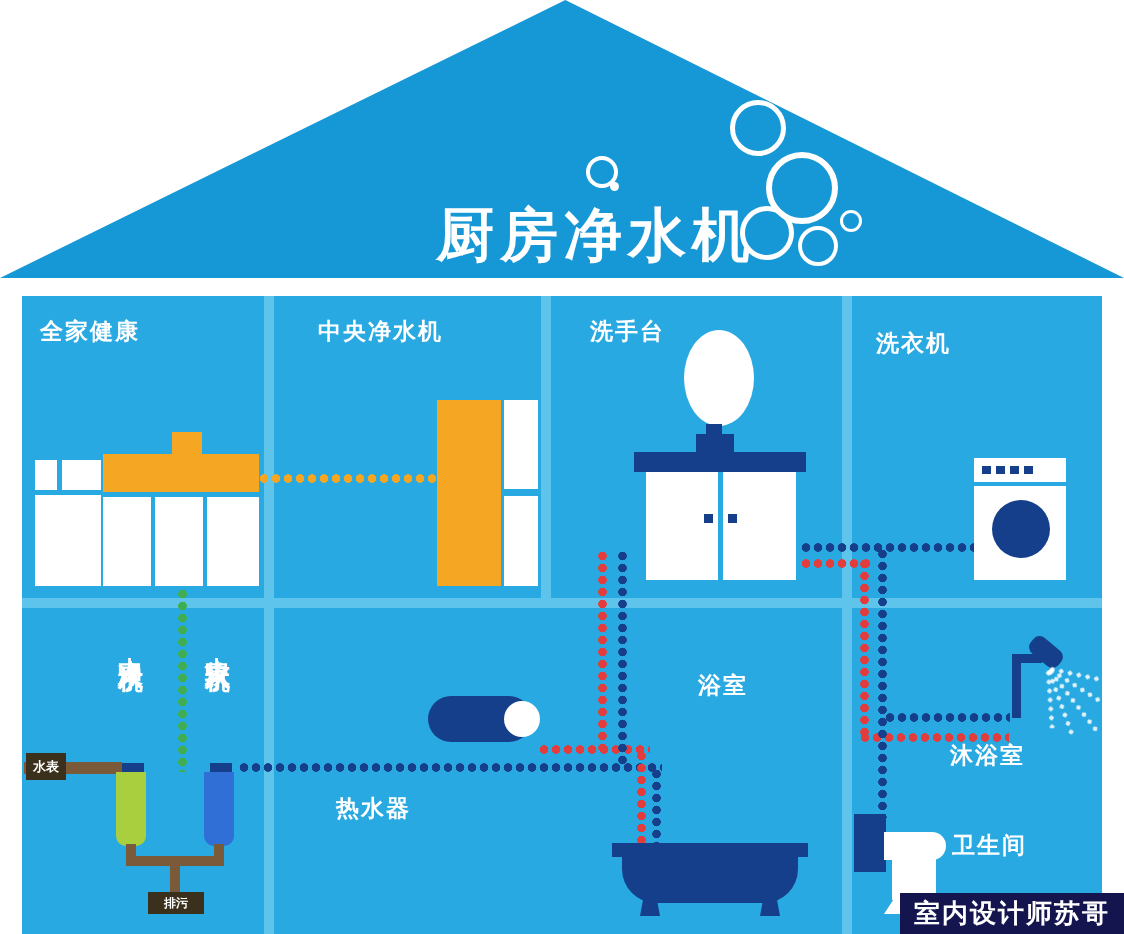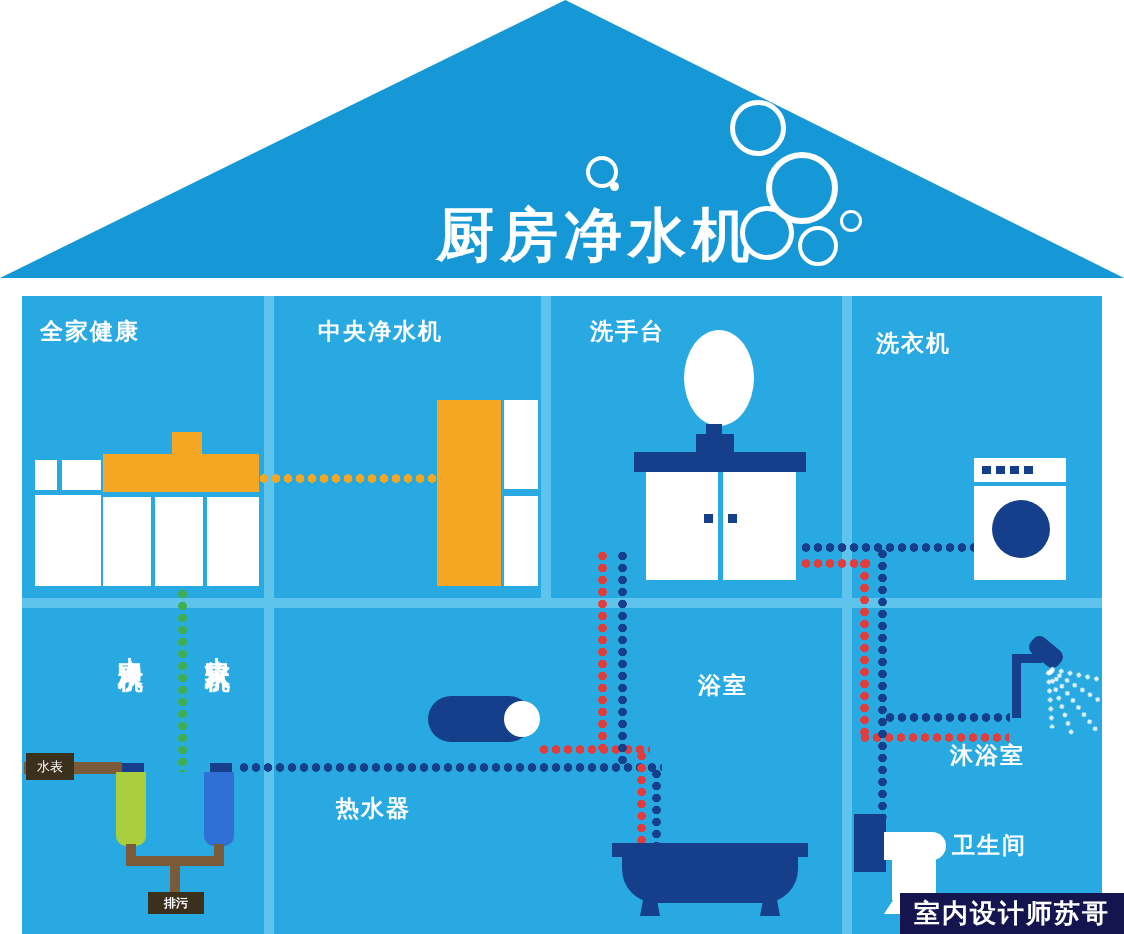--- a/index.html
+++ b/index.html
@@ -96,21 +96,21 @@
   .wm-body{left:974px;top:458px;width:92px;height:122px;}
   .wm-ctrl{top:466px;width:9px;height:8px;}
   .wm-c1{left:982px;} .wm-c2{left:996px;} .wm-c3{left:1010px;} .wm-c4{left:1024px;}
   .wm-line{left:974px;top:482px;width:92px;height:4px;background:#29a9e1;}
   .wm-door{left:992px;top:500px;width:58px;height:58px;border-radius:50%;}
 
   
   .brown{background:#7a5a38;}
   .inlet-pipe{left:24px;top:762px;width:98px;height:12px;}
   .tag{background:#3a301c;color:#fff;text-align:center;z-index:7;}
-  .meter-tag{left:26px;top:753px;width:48px;height:27px;font-size:13px;line-height:27px;font-weight:normal;}
+  .meter-tag{left:26px;top:753px;width:40px;height:27px;font-size:13px;line-height:27px;font-weight:bold;}
   .gu-cap{left:122px;top:763px;width:22px;height:11px;}
   .green-unit{left:116px;top:772px;width:30px;height:74px;background:#a9cf3e;border-radius:0 0 10px 10px;}
   .bu-cap{left:210px;top:763px;width:22px;height:11px;}
   .blue-unit{left:204px;top:772px;width:30px;height:74px;background:#2f6fd6;border-radius:0 0 10px 10px;}
   .u-left{left:126px;top:844px;width:10px;height:22px;}
   .u-bottom{left:126px;top:856px;width:98px;height:10px;}
   .u-right{left:214px;top:844px;width:10px;height:22px;}
   .drain-v{left:170px;top:866px;width:10px;height:28px;}
   .drain-tag{left:148px;top:892px;width:56px;height:22px;font-size:12px;line-height:22px;font-weight:bold;}
 

